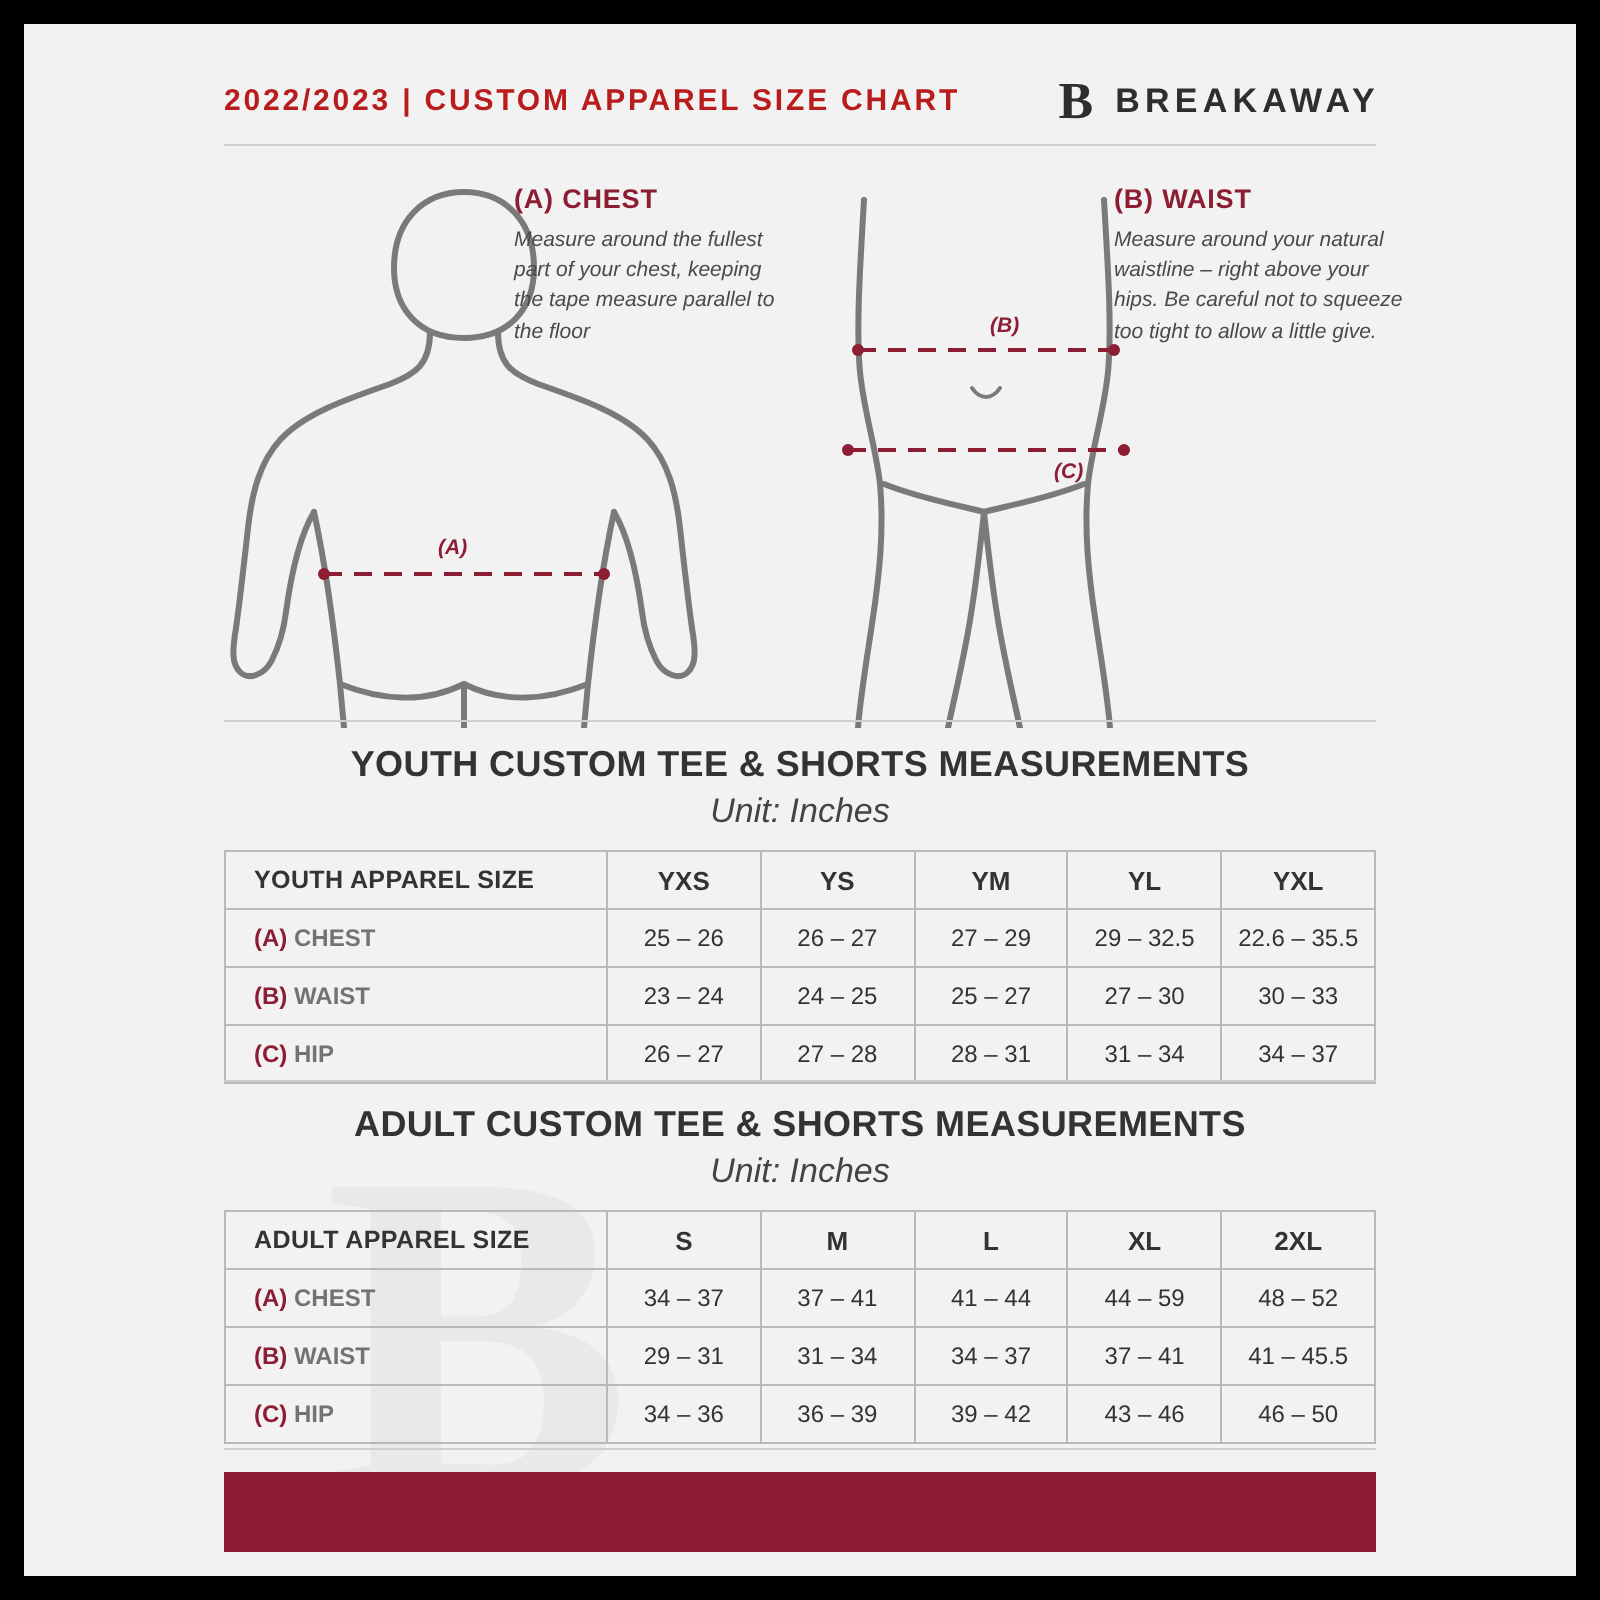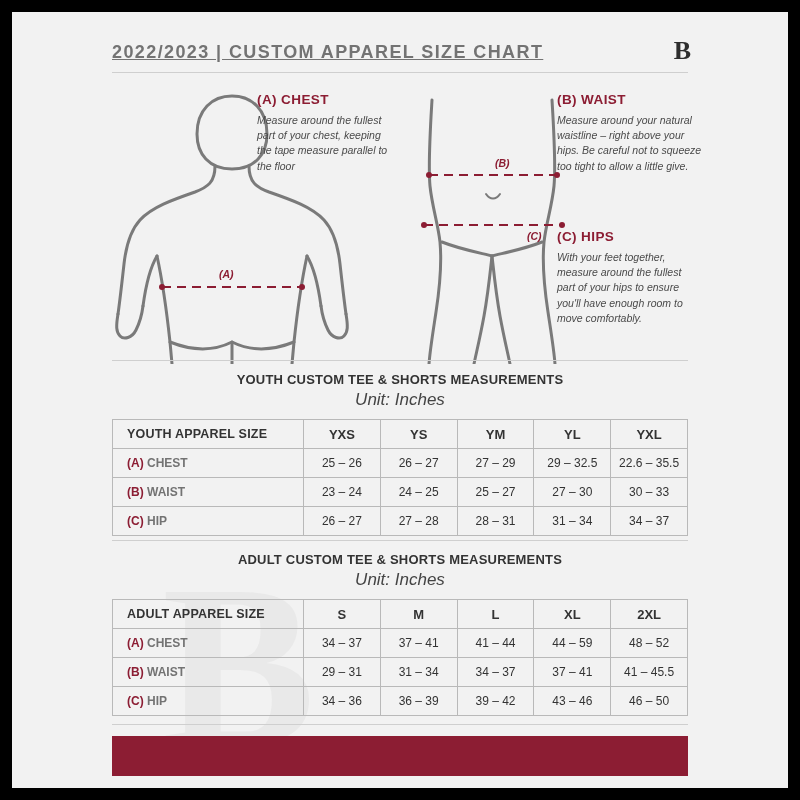--- a/index.html
+++ b/index.html
@@ -46,25 +46,24 @@
     position: absolute;
     left: 0; top: 0;
     width: 776px;
     height: 60px;
     z-index: 2;
   }
   .header-title {
     position: absolute;
     left: 100px;
     top: 30px;
-    font-size: 18px;
+    font-size: 15px;
     font-weight: bold;
     letter-spacing: 1.4px;
-    color: #737373;
-    text-decoration: underline;
+    color: #b91c1c;
   }
   .brand {
     position: absolute;
     right: 98px;
     top: 26px;
     display: flex;
     align-items: center;
     gap: 12px;
   }
   .brand-mark {
@@ -128,21 +127,21 @@
   }
   
   .section {
     position: absolute;
     left: 100px;
     width: 576px;
     z-index: 2;
   }
   .sec-title {
     text-align: center;
-    font-size: 13px;
+    font-size: 18px;
     font-weight: bold;
     color: #333;
     letter-spacing: 0.2px;
   }
   .sec-unit {
     text-align: center;
     font-size: 17px;
     font-style: italic;
     color: #444;
     margin-top: 3px;
@@ -195,20 +194,21 @@
 
 <div id="page">
   <div class="sheet">
 
     <div class="watermark">B</div>
 
     <div class="header">
       <div class="header-title">2022/2023  |  CUSTOM APPAREL SIZE CHART</div>
       <div class="brand">
         <span class="brand-mark">B</span>
+        <span class="brand-name">BREAKAWAY</span>
       </div>
     </div>
     <div class="hr" style="top:60px;"></div>
 
     <div class="illus">
 
       <svg class="fig" width="776" height="290" viewBox="0 0 776 290">
 
         <g stroke="#7a7a7a" stroke-width="3" fill="none" stroke-linecap="round" stroke-linejoin="round">
 
@@ -262,24 +262,20 @@
       <span class="marker" style="left:515px; top:156px;">(C)</span>
 
       <div class="callout cl-chest">
         <div class="c-title">(A) CHEST</div>
         <div class="c-body">Measure around the fullest part of your chest, keeping the tape measure parallel to the floor</div>
       </div>
       <div class="callout cl-waist">
         <div class="c-title">(B) WAIST</div>
         <div class="c-body">Measure around your natural waistline – right above your hips. Be careful not to squeeze too tight to allow a little give.</div>
       </div>
-      <div class="callout cl-hips">
-        <div class="c-title">(C) HIPS</div>
-        <div class="c-body">With your feet together, measure around the fullest part of your hips to ensure you'll have enough room to move comfortably.</div>
-      </div>
     </div>
 
     <div class="hr" style="top:348px;"></div>
 
     <div class="section" style="top:360px;">
       <div class="sec-title">YOUTH CUSTOM TEE &amp; SHORTS MEASUREMENTS</div>
       <div class="sec-unit">Unit: Inches</div>
       <table class="size">
         <thead>
           <tr>

